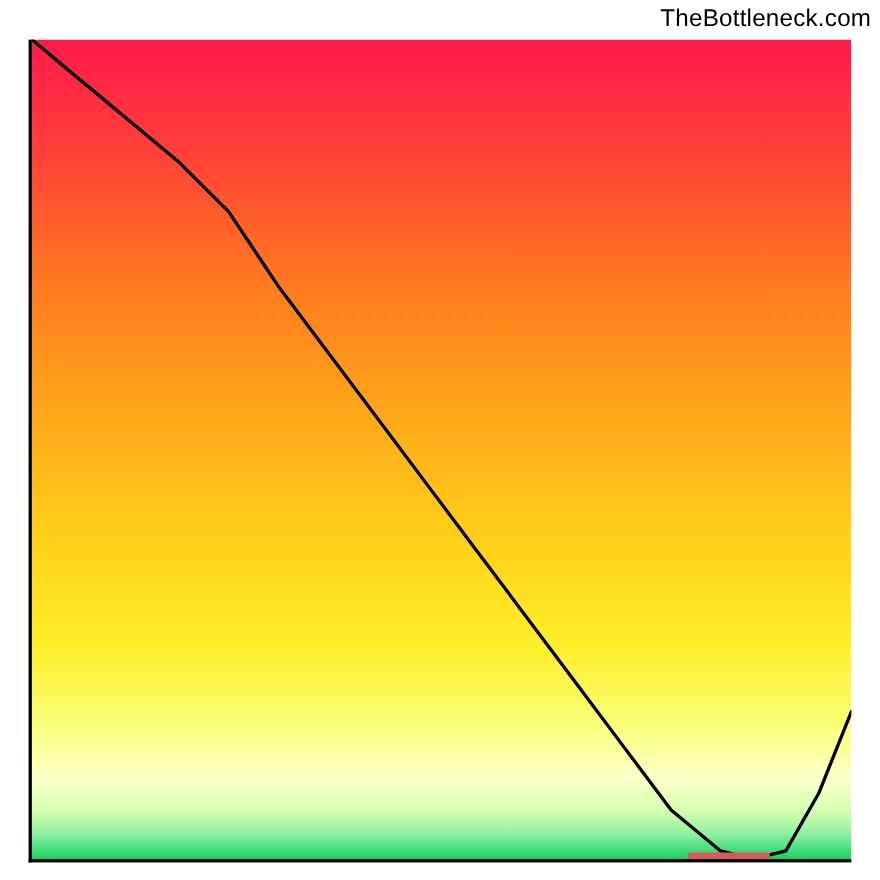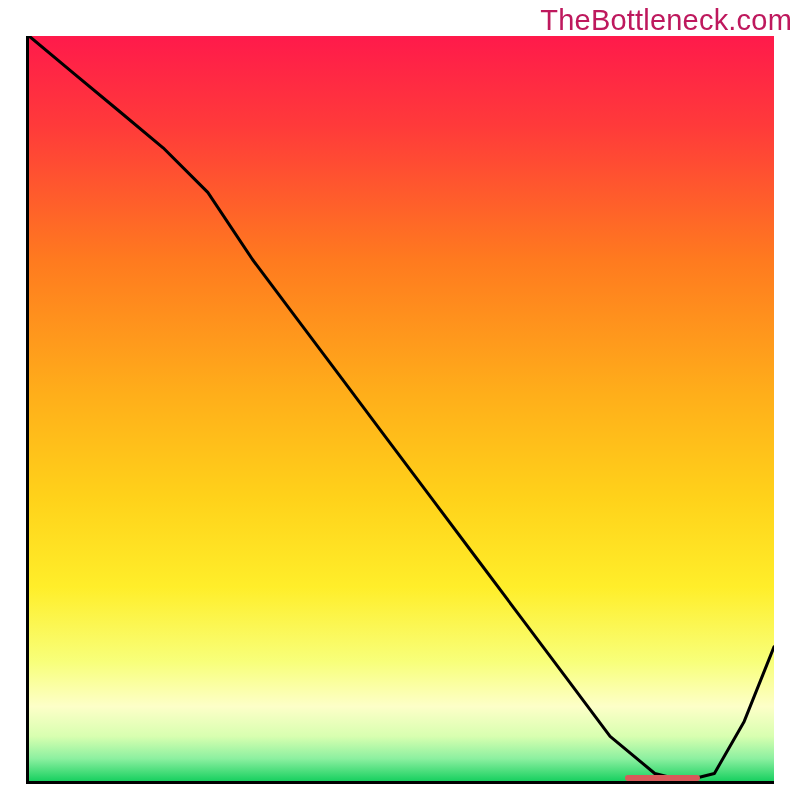--- a/index.html
+++ b/index.html
@@ -13,22 +13,22 @@
   .container {
     position: relative;
     width: 800px;
     height: 800px;
   }
   .watermark {
     position: absolute;
     top: 4px;
     right: 8px;
     font-family: Arial, Helvetica, sans-serif;
-    font-size: 29px;
-    color: #be185d;
+    font-size: 22px;
+    color: #000000;
     letter-spacing: 0.2px;
   }
   .plot-outer {
     position: absolute;
     left: 26px;
     top: 36px;
     width: 748px;
     height: 748px;
     border-left: 3px solid #000;
     border-bottom: 3px solid #000;

